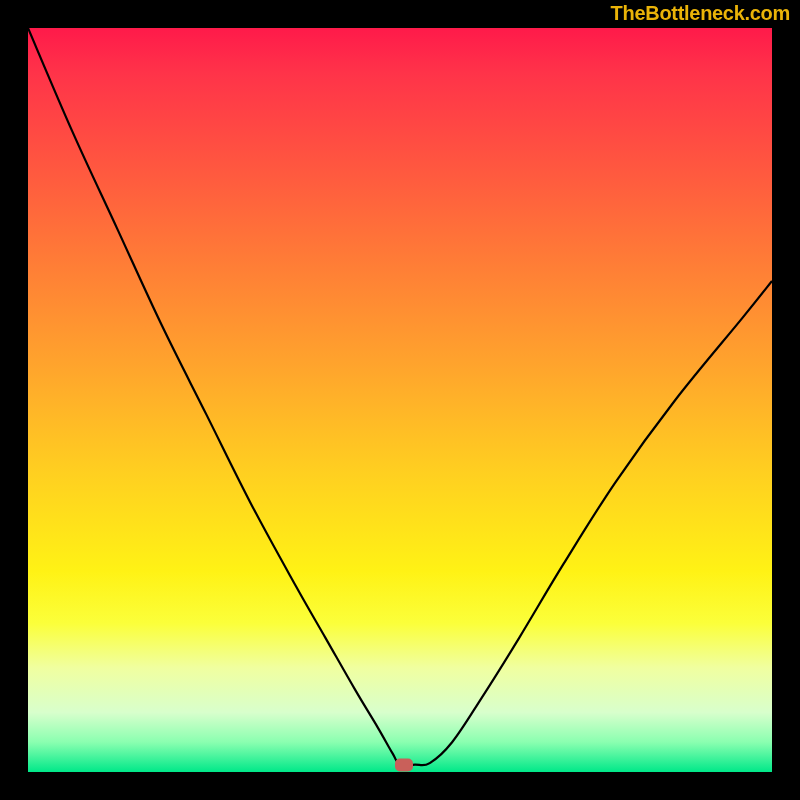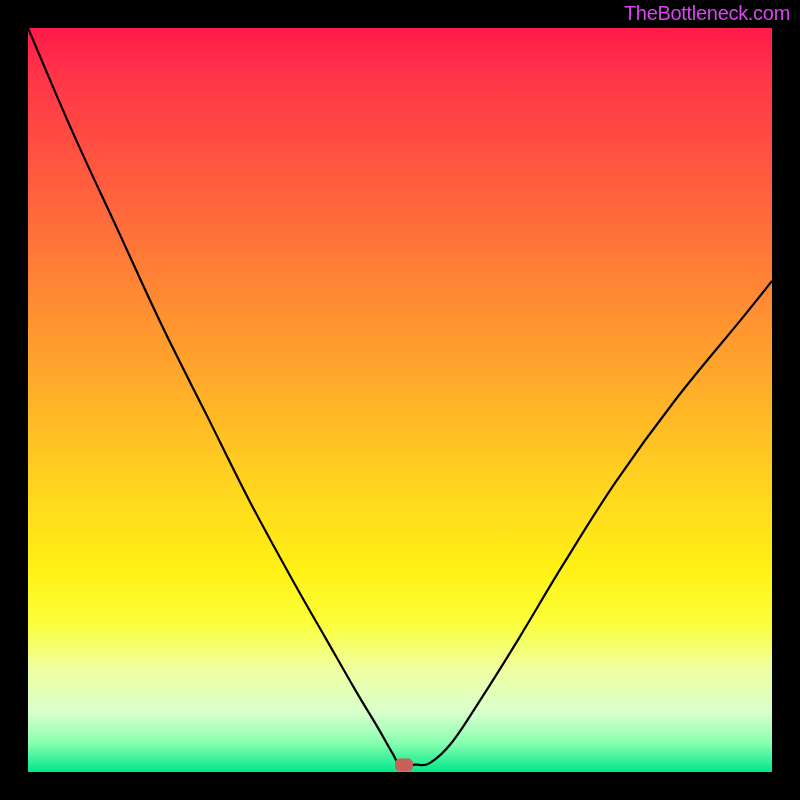--- a/index.html
+++ b/index.html
@@ -8,23 +8,23 @@
     width: 800px;
     height: 800px;
     background: #000;
     position: relative;
     font-family: Arial, Helvetica, sans-serif;
   }
   .watermark {
     position: absolute;
     top: 2px;
     right: 10px;
-    color: #d946ef;
+    color: #eab308;
     font-size: 20px;
-    font-weight: normal;
+    font-weight: bold;
     z-index: 10;
     letter-spacing: -0.3px;
   }
   .plot-area {
     position: absolute;
     left: 28px;
     top: 28px;
     width: 744px;
     height: 744px;
   }

